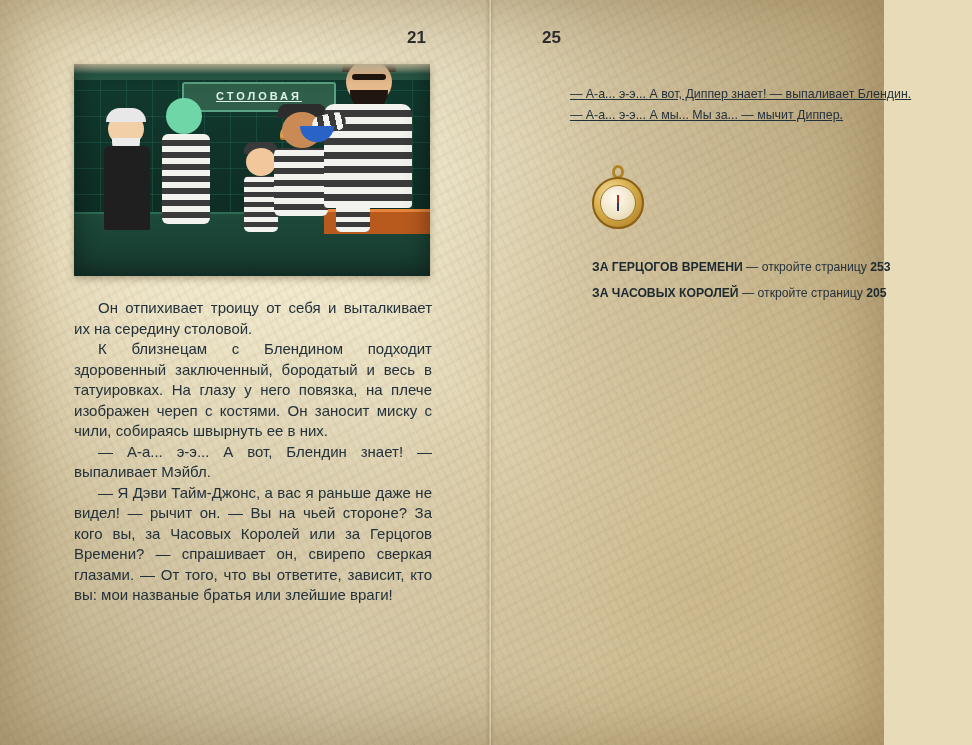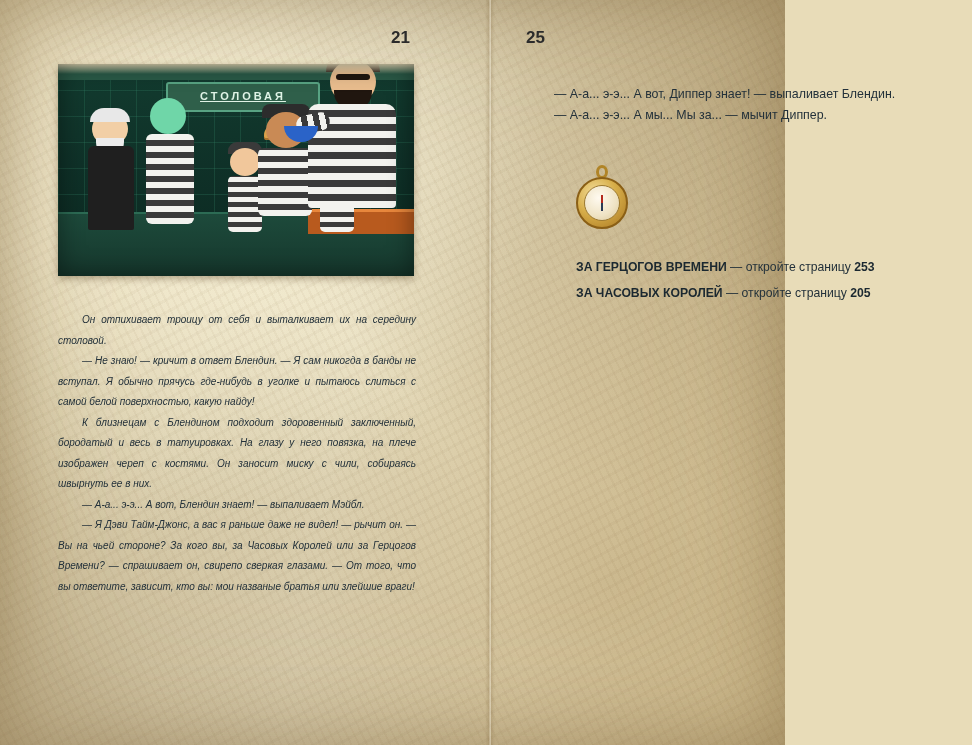--- a/index.html
+++ b/index.html
@@ -8,29 +8,30 @@
   }
   body {
     width: 972px;
     height: 745px;
     overflow: hidden;
     font-family: "Liberation Sans", sans-serif;
     background: #e8dcb8;
   }
   .spread {
     position: relative;
-    width: 785px;
+    width: 868px;
     height: 745px;
     display: flex;
     background:
       radial-gradient(ellipse at 18% 20%, rgba(255,250,230,0.55) 0%, rgba(255,250,230,0) 45%),
       radial-gradient(ellipse at 78% 78%, rgba(150,120,70,0.28) 0%, rgba(150,120,70,0) 55%),
       radial-gradient(ellipse at 92% 12%, rgba(120,95,55,0.30) 0%, rgba(120,95,55,0) 45%),
       radial-gradient(ellipse at 8% 92%, rgba(120,95,55,0.30) 0%, rgba(120,95,55,0) 45%),
       linear-gradient(100deg, #ded0a8 0%, #e9dfbe 20%, #eee6c9 45%, #e4d7b2 70%, #d9c89c 100%);
+    padding-left: 16px;
   }
   .spread:before {
     content: "";
     position: absolute;
     inset: 0;
     pointer-events: none;
     background:
       repeating-linear-gradient(64deg, rgba(140,110,65,0.05) 0px, rgba(140,110,65,0.05) 2px, rgba(255,255,255,0) 2px, rgba(255,255,255,0) 7px),
       repeating-linear-gradient(-28deg, rgba(120,95,60,0.04) 0px, rgba(120,95,60,0.04) 3px, rgba(255,255,255,0) 3px, rgba(255,255,255,0) 11px);
     mix-blend-mode: multiply;
@@ -194,45 +195,44 @@
     pointer-events: none;
     box-shadow: inset 0 0 26px rgba(0,0,0,0.45);
   }
   .photo-torn-top {
     position:absolute; left:0; top:0; width:100%; height:10px;
     background: linear-gradient(180deg, rgba(232,220,184,0.95), rgba(232,220,184,0));
   }
 
   
   .body-text {
-    margin-top: 34px;
-    font-family: "Liberation Sans", sans-serif;
-    font-size: 10px;
+    margin-top: 22px;
+    font-family: "Liberation Sans", sans-serif;
+    font-size: 15px;
     line-height: 20.5px;
     color: #23313a;
     text-align: justify;
     width: 358px;
-    font-style: italic;
   }
   .body-text p {
     margin: 0;
     text-indent: 24px;
     hyphens: auto;
   }
   .right-col {
     margin-top: 34px;
     width: 376px;
     margin-left: 8px;
     font-family: "Liberation Sans", sans-serif;
     font-size: 12.4px;
     line-height: 20.5px;
     color: #23313a;
     text-align: justify;
   }
-  .right-col p { margin: 0; text-indent: 24px; }
+  .right-col p { margin: 0; text-indent: 24px; text-decoration: underline; }
 
   
   .choice-block {
     margin-top: 40px;
     margin-left: 54px;
     display: flex;
     align-items: flex-start;
     gap: 16px;
     flex-direction: column;
   }
@@ -352,21 +352,20 @@
           <div class="bowl"></div>
         </div>
 
         <div class="photo-torn-top"></div>
         <div class="photo-edge"></div>
       </div>
     </div>
 
     <div class="body-text">
       <p>Он отпихивает троицу от себя и выталкивает их на середину столовой.</p>
-      <p>— Не знаю! — кричит в ответ Блендин. — Я сам никогда в банды не вступал. Я обычно прячусь где-нибудь в уголке и пытаюсь слиться с самой белой поверхностью, какую найду!</p>
       <p>К близнецам с Блендином подходит здоровенный заключенный, бородатый и весь в татуировках. На глазу у него повязка, на плече изображен череп с костями. Он заносит миску с чили, собираясь швырнуть ее в них.</p>
       <p>— А-а... э-э... А вот, Блендин знает! — выпаливает Мэйбл.</p>
       <p>— Я Дэви Тайм-Джонс, а вас я раньше даже не видел! — рычит он. — Вы на чьей стороне? За кого вы, за Часовых Королей или за Герцогов Времени? — спрашивает он, свирепо сверкая глазами. — От того, что вы ответите, зависит, кто вы: мои названые братья или злейшие враги!</p>
     </div>
   </div>
 
   <div class="gutter"></div>
 
   <div class="page page-right">
 

